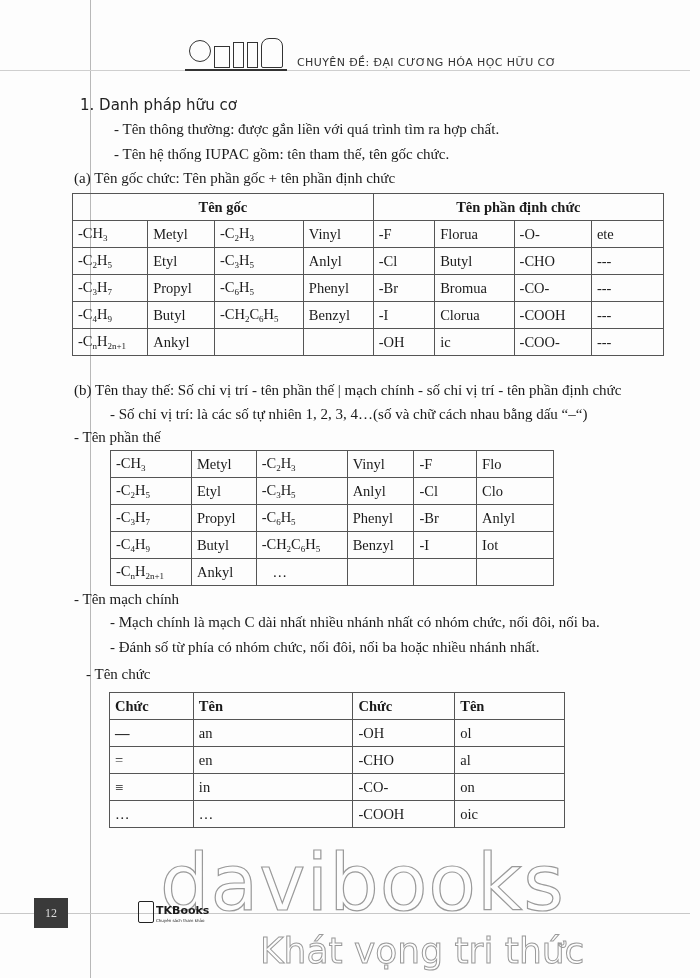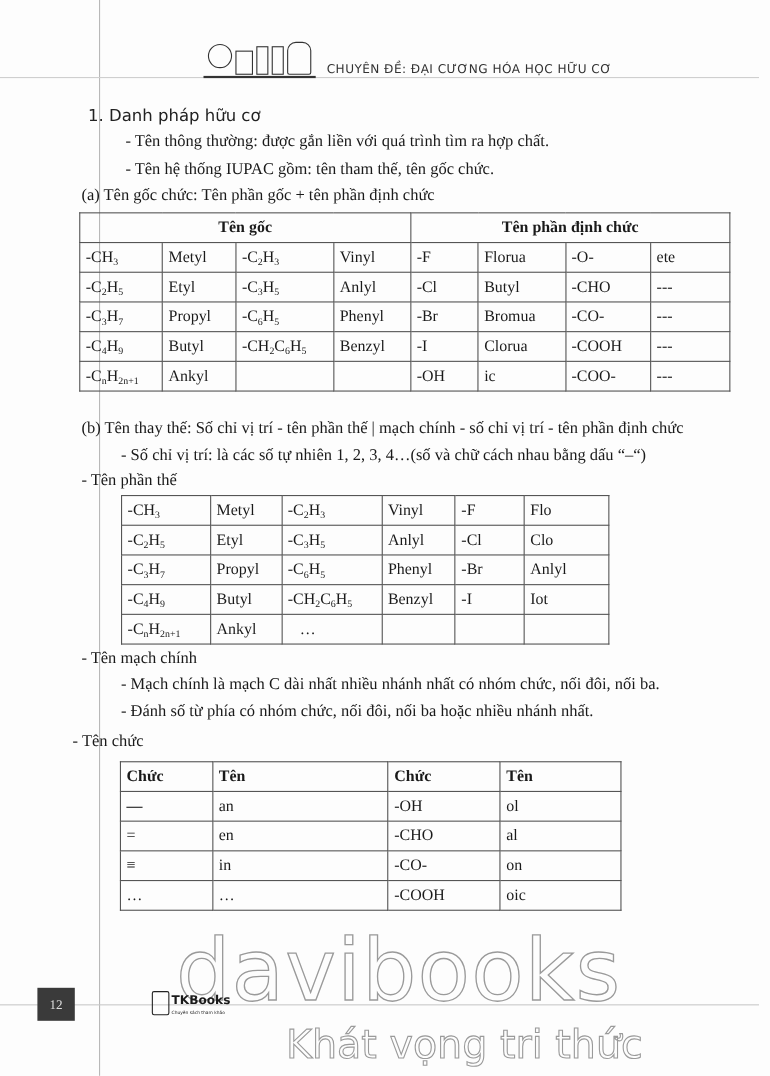--- a/index.html
+++ b/index.html
@@ -182,21 +182,21 @@
         <td></td>
         <td></td>
         <td></td>
       </tr>
     </tbody>
 </table>
 
 <div class="p b" style="left:74px;top:591px">- Tên mạch chính</div>
 <div class="p" style="left:110px;top:614px">- Mạch chính là mạch C dài nhất nhiều nhánh nhất có nhóm chức, nối đôi, nối ba.</div>
 <div class="p" style="left:110px;top:639px">- Đánh số từ phía có nhóm chức, nối đôi, nối ba hoặc nhiều nhánh nhất.</div>
-<div class="p b" style="left:66px;top:666px">- Tên chức</div>
+<div class="p b" style="left:86px;top:666px">- Tên chức</div>
 
 <table style="left:109px;top:692px;width:456px">
   <colgroup>
       <col style="width:84px">
       <col style="width:160px">
       <col style="width:102px">
       <col style="width:110px">
     </colgroup>
   <tbody>
       <tr id="t3-head">

